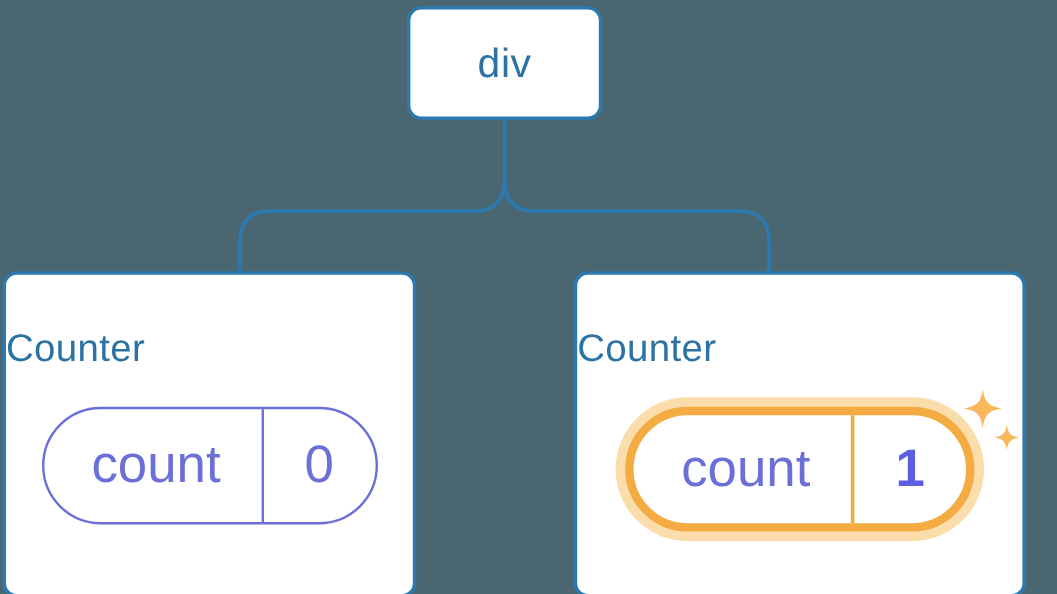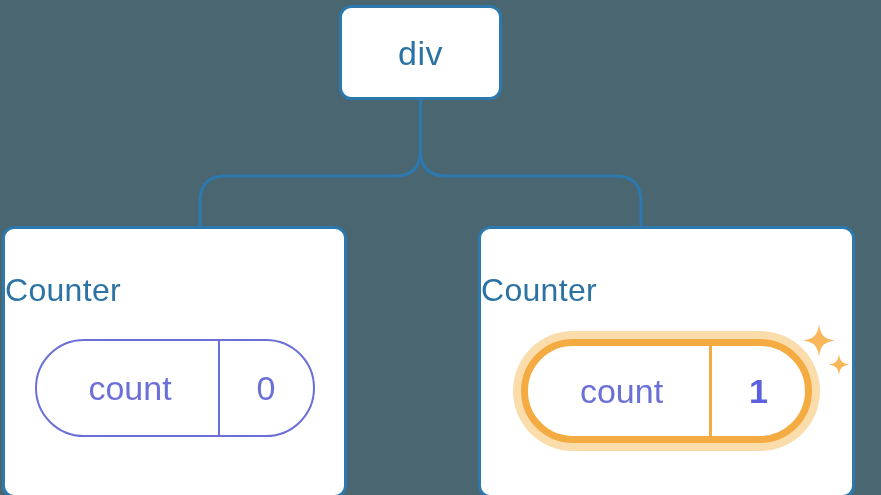--- a/index.html
+++ b/index.html
@@ -102,21 +102,21 @@
     align-items: stretch;
     border: 2px solid #6b6fd8;
     border-radius: 49px;
     background: #ffffff;
   }
   .pill-key, .pill-val {
     display: flex;
     align-items: center;
     justify-content: center;
     color: #6b6fd8;
-    font-size: 34px;
+    font-size: 44px;
     line-height: 1;
   }
   .pill-key {
     width: 175px;
     padding-left: 6px;
   }
   .pill-val {
     width: 93px;
     border-left: 2px solid #6b6fd8;
   }

